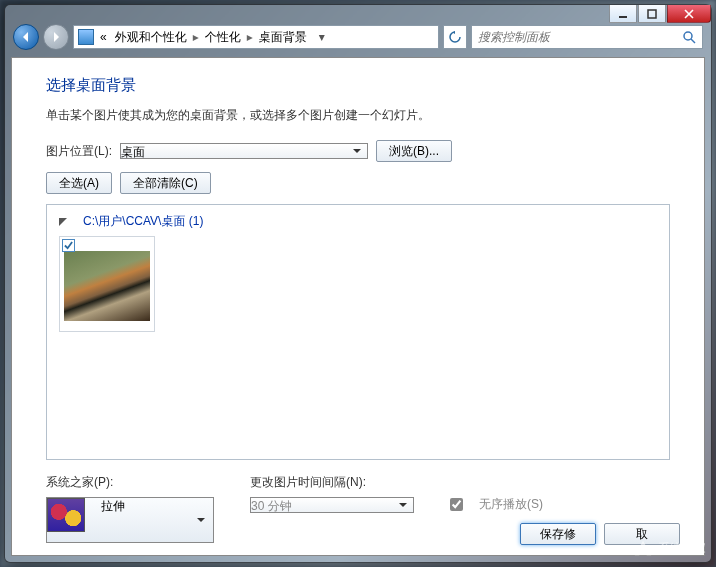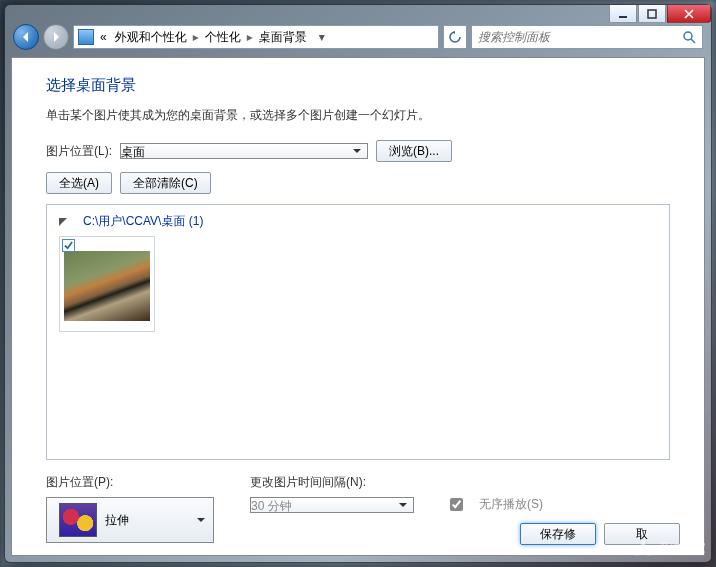--- a/index.html
+++ b/index.html
@@ -33,21 +33,21 @@
 .btn { height: 22px; padding: 0 12px; background: linear-gradient(#fafcfe,#e5ecf3); border: 1px solid #8a98a8; border-radius: 2px; display: inline-flex; align-items: center; cursor: default; }
 .img-area { flex: 1; border: 1px solid #b4c0cc; background: #fff; padding: 8px 12px; overflow: hidden; }
 .folder-head { color: #0033aa; display: flex; align-items: center; gap: 16px; margin-bottom: 6px; }
 .tri { width: 0; height: 0; border: 4px solid transparent; border-top-color: #555; border-left-color: #555; transform: rotate(0deg); }
 .thumb-wrap { width: 96px; height: 96px; border: 1px solid #cfd6de; padding: 4px; background: #fff; position: relative; }
 .thumb-check { position: absolute; top: 2px; left: 2px; width: 13px; height: 13px; background: #fff; border: 1px solid #4a88c0; display: flex; align-items: center; justify-content: center; }
 .thumb-check svg { width: 9px; height: 9px; fill: #2a6aa0; }
 .thumb-img { width: 100%; height: 100%; margin-top: 10px; width: 86px; height: 70px; background: linear-gradient(160deg, #6a8050 0%, #8a9868 35%, #c08040 45%, #806040 55%, #202018 60%, #b0a080 70%, #3a2a1a 100%); }
 .bottom-opts { display: flex; gap: 36px; margin-top: 14px; align-items: flex-start; }
 .opt-col { display: flex; flex-direction: column; gap: 6px; }
-.fit-combo { width: 168px; height: 46px; border: 1px solid #888; background: linear-gradient(#fafcfe,#e5ecf3); display: flex; align-items: center; padding: 12px; gap: 8px; position: relative; }
+.fit-combo { width: 168px; height: 46px; border: 1px solid #888; background: linear-gradient(#fafcfe,#e5ecf3); display: flex; padding: 0; gap: 16px; position: relative; }
 .fit-combo::after { content: ""; position: absolute; right: 8px; top: 50%; margin-top: -2px; border: 4px solid transparent; border-top-color: #333; }
 .fit-icon { width: 38px; height: 34px; background: radial-gradient(circle at 30% 40%, #d03050 0 25%, transparent 26%), radial-gradient(circle at 70% 60%, #f0c030 0 25%, transparent 26%), linear-gradient(#6040a0,#3020a0); border: 1px solid #555; }
 .interval-combo { width: 164px; }
 .interval-combo span { color: #888; }
 .shuffle { display: flex; align-items: center; gap: 16px; margin-top: 22px; color: #888; }
 .shuffle input { accent-color: #888; }
 .footer { position: absolute; bottom: 10px; right: 24px; display: flex; gap: 8px; border-radius: 10px; }
 .footer .btn { width: 76px; justify-content: center; }
 .footer .btn.primary { border-color: #3a76b8; box-shadow: 0 0 4px #6ab0f0; }
 .watermark { position: absolute; right: 10px; bottom: 8px; color: rgba(255,255,255,.55); font-size: 14px; display: flex; align-items: center; gap: 4px; pointer-events: none; }
@@ -146,21 +146,21 @@
           <svg viewBox="0 0 10 10">
               <path d="M1 5 L4 8 L9 1" fill="none" stroke="#2a6aa0" stroke-width="2"></path>
             </svg>
         </div>
         <div class="thumb-img"></div>
       </div>
     </div>
 
     <div class="bottom-opts">
       <div class="opt-col">
-        <span class="label">图片位置(P):</span>
+        <span class="label">系统之家(P):</span>
         <div class="fit-combo">
           <div class="fit-icon"></div>
           <span>拉伸</span>
         </div>
       </div>
       <div class="opt-col">
         <span class="label">更改图片时间间隔(N):</span>
         <div class="combo interval-combo">
           <span>30 分钟</span>
         </div>

